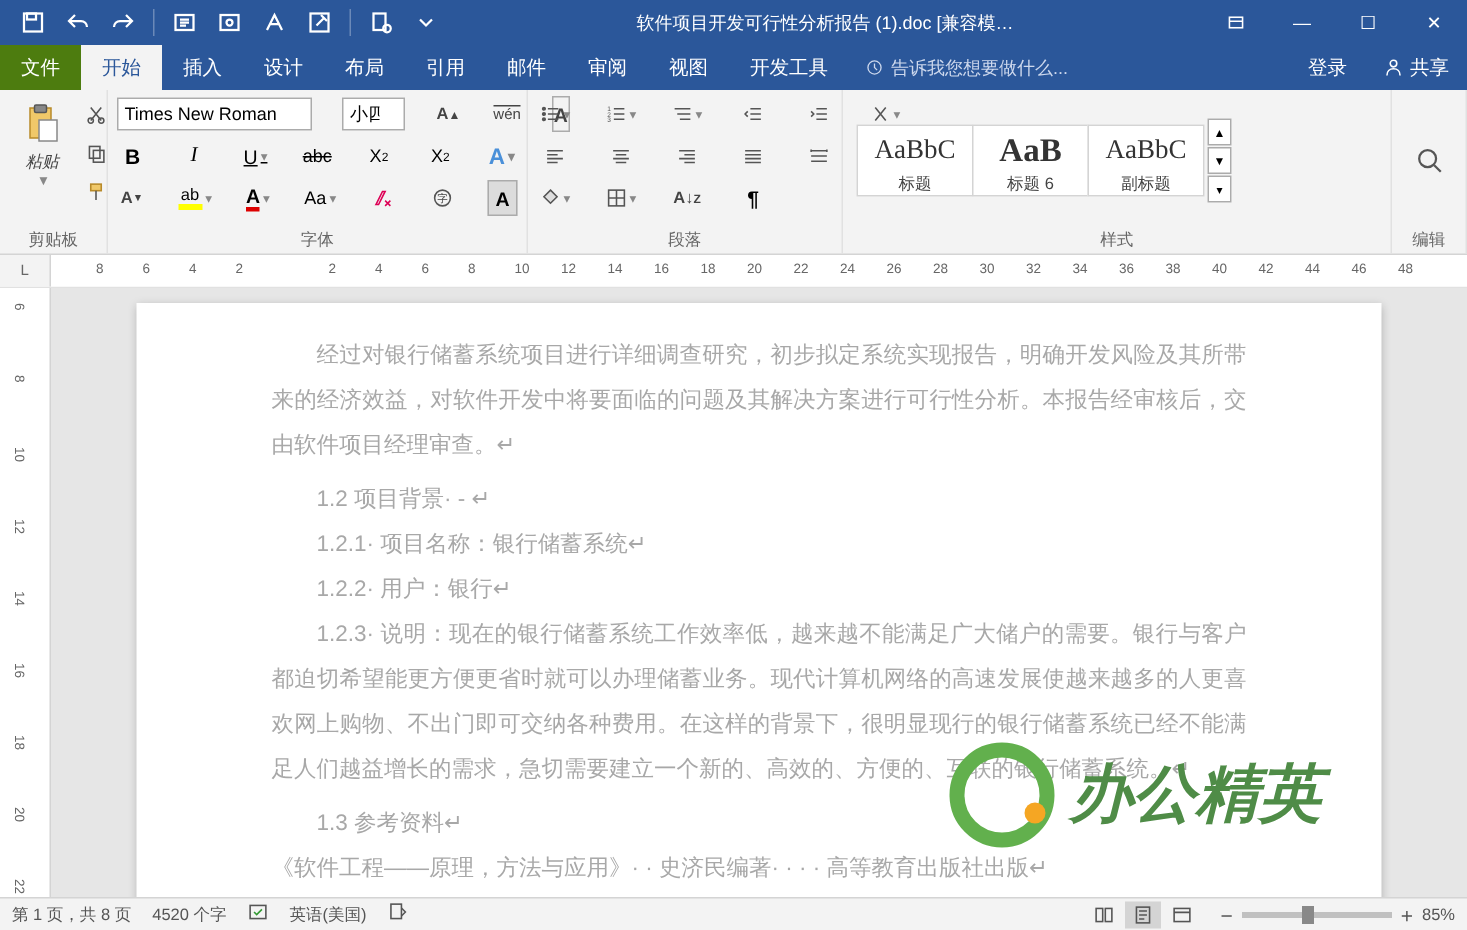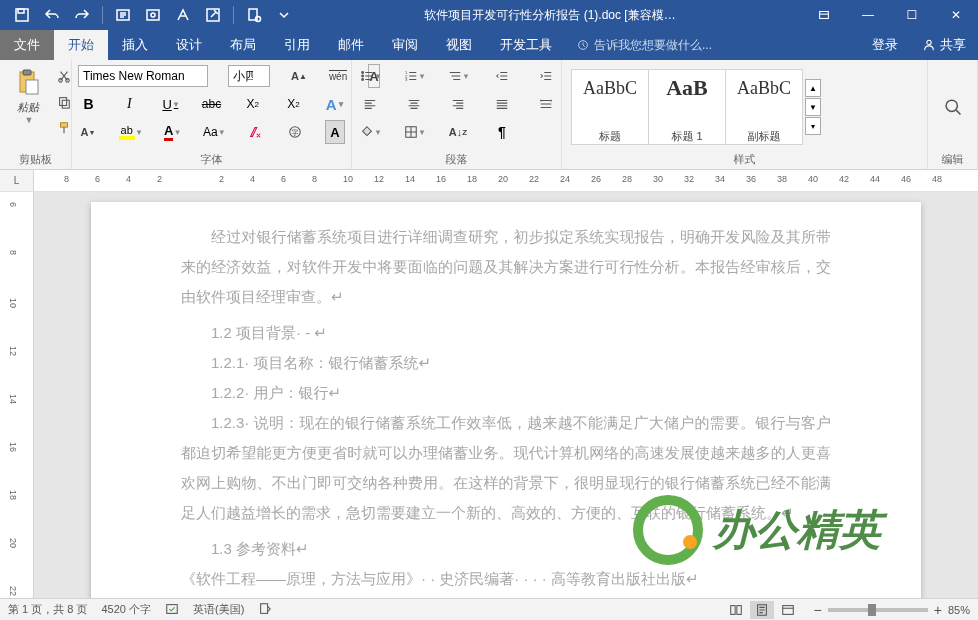--- a/index.html
+++ b/index.html
@@ -11,21 +11,21 @@
 .qat-btn { width:28px; height:28px; display:flex; align-items:center; justify-content:center; color:#fff; cursor:pointer; }
 .qat-btn svg { width:16px; height:16px; stroke:#fff; fill:none; stroke-width:1.5; }
 .qat-sep { width:1px; height:18px; background:rgba(255,255,255,0.3); margin:0 4px; }
 .title-text { flex:1; text-align:center; color:#fff; font-size:12px; }
 .win-controls { display:flex; }
 .win-btn { width:44px; height:30px; display:flex; align-items:center; justify-content:center; color:#fff; }
 
 
 .ribbon-tabs { height:30px; background:#2b579a; display:flex; align-items:stretch; color:#fff; }
 .tab { padding:0 14px; display:flex; align-items:center; font-size:13px; cursor:pointer; }
-.tab.file { background:#737373; }
+.tab.file { background:#4d7c0f; }
 .tab.active { background:#f3f3f3; color:#2b579a; }
 .tell-me { display:flex; align-items:center; padding:0 10px; color:#cdd8ed; font-size:12px; gap:4px; }
 .tell-me svg { width:14px; height:14px; stroke:#cdd8ed; fill:none; }
 .right-tabs { margin-left:auto; display:flex; align-items:center; }
 .right-btn { padding:0 12px; display:flex; align-items:center; gap:4px; font-size:13px; cursor:pointer; }
 
 
 .ribbon { height:110px; background:#f3f3f3; border-bottom:1px solid #d4d4d4; display:flex; }
 .group { border-right:1px solid #e1e1e1; padding:4px 6px 2px; display:flex; flex-direction:column; }
 .group-content { flex:1; display:flex; align-items:flex-start; gap:2px; }
@@ -37,21 +37,21 @@
 
 .col { display:flex; flex-direction:column; gap:2px; }
 .row { display:flex; align-items:center; gap:20px; }
 .font-select { height:22px; border:1px solid #ababab; background:#fff; font-size:12px; padding:0 16px 0 4px; }
 .font-name { width:130px; }
 .font-size { width:42px; }
 .icon-btn { width:24px; height:24px; display:flex; align-items:center; justify-content:center; cursor:pointer; border:1px solid transparent; }
 .icon-btn.boxed { border:1px solid #ababab; }
 
 .style-gallery { display:flex; align-items:center; gap:0; padding:0 4px; }
-.style-item { width:78px; height:76px; border:1px solid #d4d4d4; display:flex; flex-direction:column; align-items:center; justify-content:space-between; cursor:pointer; background:#fff; margin-left:-1px; }
+.style-item { width:78px; height:48px; border:1px solid #d4d4d4; display:flex; flex-direction:column; align-items:center; justify-content:space-between; cursor:pointer; background:#fff; margin-left:-1px; }
 .style-item .prev { font-family:'Times New Roman',serif; font-size:18px; color:#333; height:36px; display:flex; align-items:center; }
 .style-item .prev.h1 { font-weight:bold; font-size:22px; }
 .style-item .lbl { font-size:11px; color:#444; }
 .gallery-more { width:16px; display:flex; flex-direction:column; gap:1px; margin-left:2px; }
 .gallery-more div { height:18px; border:1px solid #ababab; display:flex; align-items:center; justify-content:center; font-size:8px; cursor:pointer; background:#fff; }
 
 
 .ruler-area { height:22px; background:#fff; display:flex; border-bottom:1px solid #e1e1e1; }
 .ruler-corner { width:34px; display:flex; align-items:center; justify-content:center; background:#f3f3f3; border-right:1px solid #d4d4d4; font-size:10px; color:#666; }
 .h-ruler { flex:1; position:relative; background:#fff; font-size:9px; color:#666; }
@@ -384,21 +384,21 @@
 
   <div class="group" style="flex:1">
     <div class="group-content" style="align-items:center">
       <div class="style-gallery">
         <div class="style-item">
           <div class="prev">AaBbC</div>
           <div class="lbl">标题</div>
         </div>
         <div class="style-item">
           <div class="prev h1">AaB</div>
-          <div class="lbl">标题 1</div>
+          <div class="lbl">标题 6</div>
         </div>
         <div class="style-item">
           <div class="prev">AaBbC</div>
           <div class="lbl">副标题</div>
         </div>
         <div class="gallery-more">
           <div>▲</div>
           <div>▼</div>
           <div>▾</div>
         </div>

